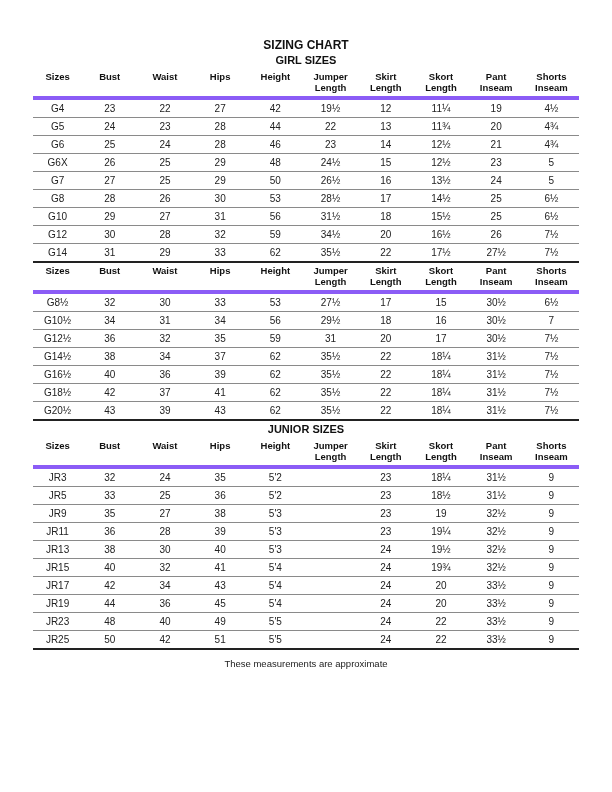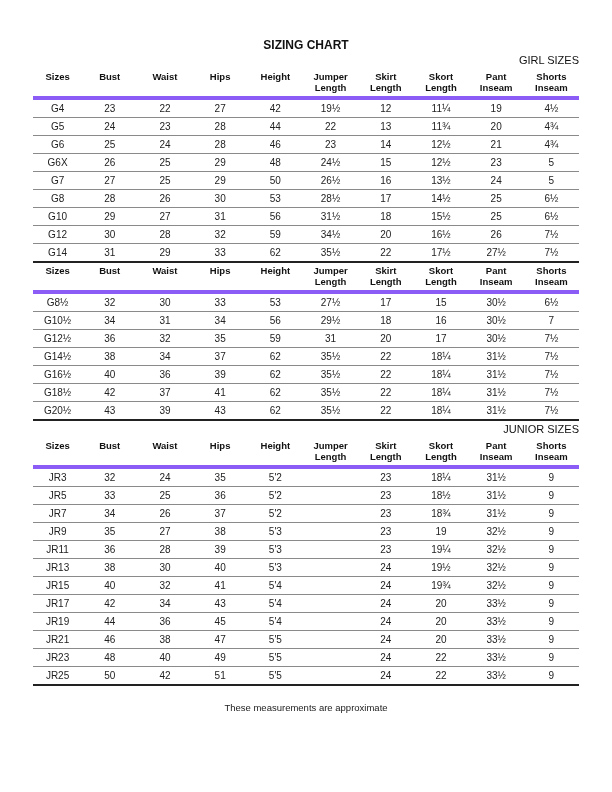--- a/index.html
+++ b/index.html
@@ -16,21 +16,21 @@
   }
   .doc-title {
     text-align: center; font-weight: bold; font-size: 12px; line-height: 14px;
     color: #111;
   }
   .doc-subtitle {
     text-align: center; font-weight: bold; font-size: 12px; line-height: 14px;
     margin-bottom: 13px; color: #111;
   }
   .section-heading {
-    text-align: right; font-weight: normal; font-size: 11px; line-height: 13px;
+    text-align: center; font-weight: bold; font-size: 11px; line-height: 13px;
     padding: 2px 0 2px 0; color: #111;
   }
   table.size-table {
     width: 100%;
     border-collapse: collapse;
     table-layout: fixed;
   }
   table.size-table th {
     font-weight: bold; font-size: 9.5px; line-height: 11px;
     text-align: center; vertical-align: top;
@@ -46,21 +46,21 @@
     border-bottom: 1px solid #8a8a8a;
     color: #222;
   }
   table.size-table tr:last-child td {
     border-bottom: 2px solid #222;
   }
   table.size-table col.col-sizes { width: 9%; }
   table.size-table col.col-std  { width: 10.11%; }
   .doc-footer {
     text-align: center; font-size: 9.5px; line-height: 12px;
-    margin-top: 16px; color: #222;
+    margin-top: 8px; color: #222;
   }
 </style>
 </head>
 <body>
 
 <div class="page">
 
   <div class="doc-title">SIZING CHART</div>
 
   <section>
@@ -370,32 +370,20 @@
             <td>25</td>
             <td>36</td>
             <td>5'2</td>
             <td></td>
             <td>23</td>
             <td>18½</td>
             <td>31½</td>
             <td>9</td>
           </tr>
           <tr>
-            <td>JR7</td>
-            <td>34</td>
-            <td>26</td>
-            <td>37</td>
-            <td>5'2</td>
-            <td></td>
-            <td>23</td>
-            <td>18¾</td>
-            <td>31½</td>
-            <td>9</td>
-          </tr>
-          <tr>
             <td>JR9</td>
             <td>35</td>
             <td>27</td>
             <td>38</td>
             <td>5'3</td>
             <td></td>
             <td>23</td>
             <td>19</td>
             <td>32½</td>
             <td>9</td>
@@ -454,32 +442,20 @@
             <td>36</td>
             <td>45</td>
             <td>5'4</td>
             <td></td>
             <td>24</td>
             <td>20</td>
             <td>33½</td>
             <td>9</td>
           </tr>
           <tr>
-            <td>JR21</td>
-            <td>46</td>
-            <td>38</td>
-            <td>47</td>
-            <td>5'5</td>
-            <td></td>
-            <td>24</td>
-            <td>20</td>
-            <td>33½</td>
-            <td>9</td>
-          </tr>
-          <tr>
             <td>JR23</td>
             <td>48</td>
             <td>40</td>
             <td>49</td>
             <td>5'5</td>
             <td></td>
             <td>24</td>
             <td>22</td>
             <td>33½</td>
             <td>9</td>

